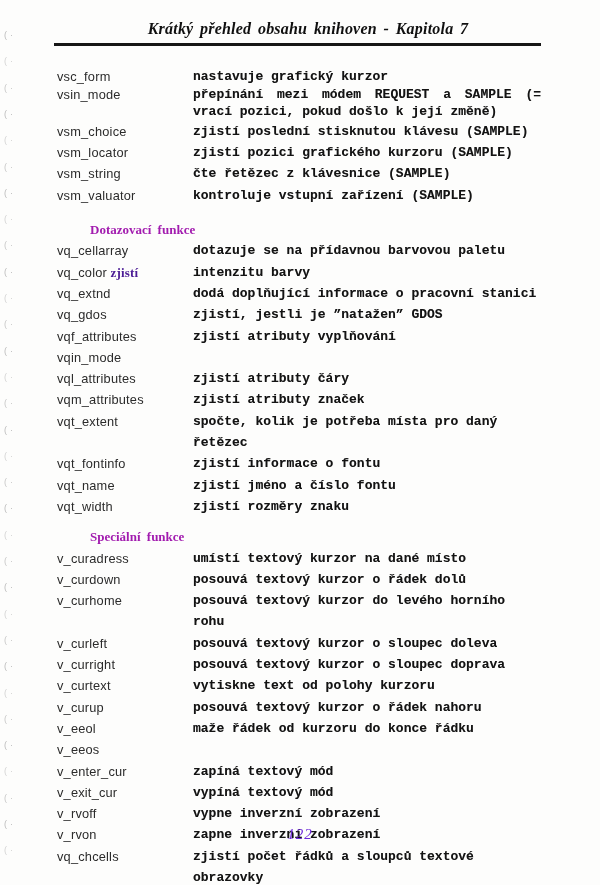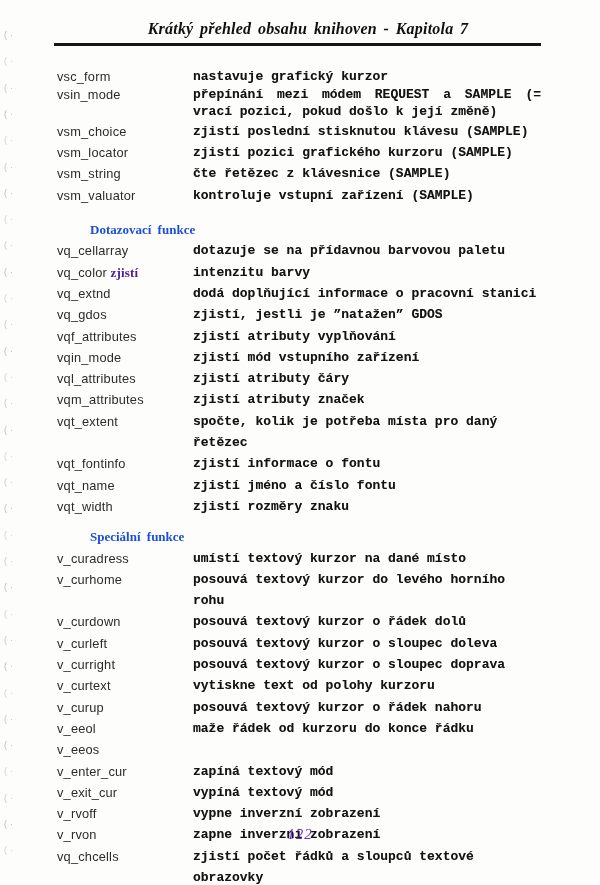--- a/index.html
+++ b/index.html
@@ -25,21 +25,21 @@
     position:absolute; top:43px; left:54px; width:487px; height:3px;
     background:#161616;
   }
   
   .content {
     position:absolute; top:66px; left:57px; width:484px;
     font-size:13px; line-height:21.3px;
   }
   .sec-header {
     font-weight:bold; margin-left:33px; margin-top:13px;
-    word-spacing:3px; color:#1d4ed8;
+    word-spacing:3px; color:#a21caf;
   }
   .sec-header.tight { margin-top:9px; }
   .row { display:flex; }
   .row.wrapped { line-height:16.8px; }
   .fn-name {
     flex:none; width:136px;
     font-family:"Liberation Sans", sans-serif;
     font-size:12.8px; color:#2b2b2b; letter-spacing:0.2px;
   }
   .name-suffix {
@@ -147,21 +147,20 @@
       <div class="row">
         <div class="fn-name">vq_gdos</div>
         <div class="fn-desc">zjistí, jestli je ”natažen” GDOS</div>
       </div>
       <div class="row">
         <div class="fn-name">vqf_attributes</div>
         <div class="fn-desc">zjistí atributy vyplňování</div>
       </div>
       <div class="row">
         <div class="fn-name">vqin_mode</div>
-        <div class="fn-desc">zjistí mód vstupního zařízení</div>
       </div>
       <div class="row">
         <div class="fn-name">vql_attributes</div>
         <div class="fn-desc">zjistí atributy čáry</div>
       </div>
       <div class="row">
         <div class="fn-name">vqm_attributes</div>
         <div class="fn-desc">zjistí atributy značek</div>
       </div>
       <div class="row">
@@ -179,28 +178,28 @@
       <div class="row">
         <div class="fn-name">vqt_width</div>
         <div class="fn-desc">zjistí rozměry znaku</div>
       </div>
       <div class="sec-header tight">Speciální funkce</div>
       <div class="row">
         <div class="fn-name">v_curadress</div>
         <div class="fn-desc">umístí textový kurzor na dané místo</div>
       </div>
       <div class="row">
+        <div class="fn-name">v_curdown</div>
+        <div class="fn-desc">posouvá textový kurzor o řádek dolů</div>
+      </div>
+      <div class="row">
         <div class="fn-name">v_curhome</div>
         <div class="fn-desc">posouvá textový kurzor do levého horního rohu</div>
       </div>
       <div class="row">
-        <div class="fn-name">v_curdown</div>
-        <div class="fn-desc">posouvá textový kurzor o řádek dolů</div>
-      </div>
-      <div class="row">
         <div class="fn-name">v_curleft</div>
         <div class="fn-desc">posouvá textový kurzor o sloupec doleva</div>
       </div>
       <div class="row">
         <div class="fn-name">v_curright</div>
         <div class="fn-desc">posouvá textový kurzor o sloupec doprava</div>
       </div>
       <div class="row">
         <div class="fn-name">v_curtext</div>
         <div class="fn-desc">vytiskne text od polohy kurzoru</div>

